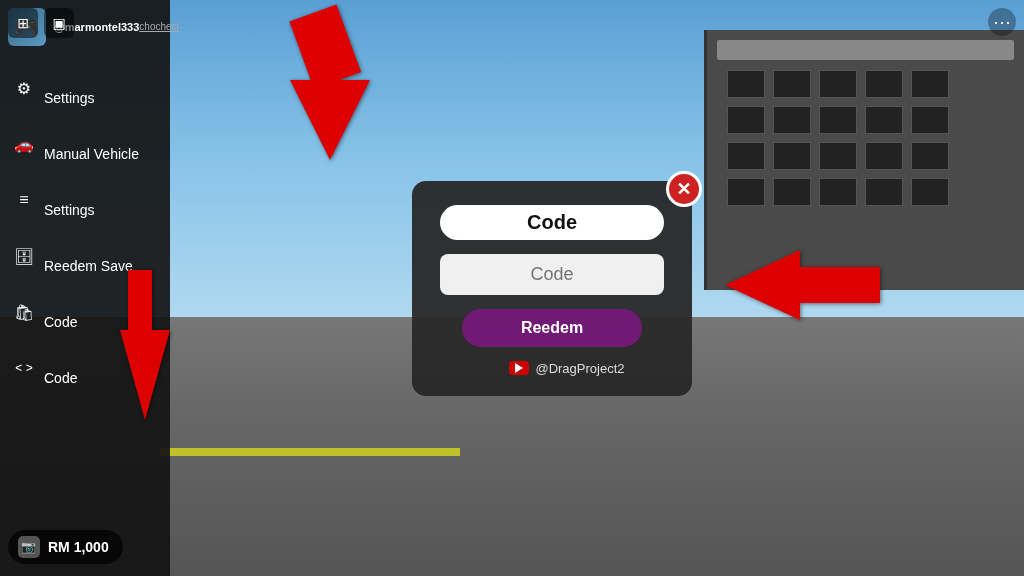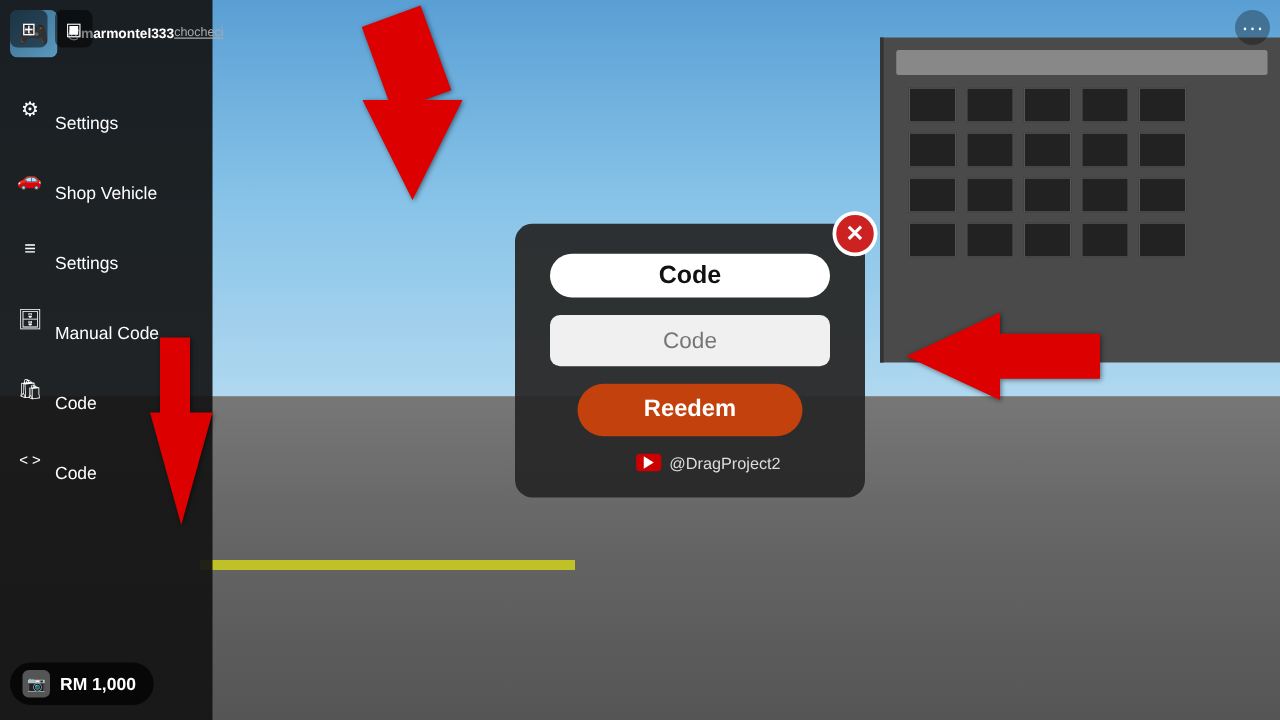--- a/index.html
+++ b/index.html
@@ -262,25 +262,25 @@
       border: none;
       background: #f0f0f0;
       font-size: 18px;
       color: #bbb;
       text-align: center;
       outline: none;
     }
 
     
     .redeem-btn {
-      background: #c2410c;
+      background: #701a75;
       border: none;
       border-radius: 30px;
       padding: 10px 40px;
-      font-size: 19px;
+      font-size: 16px;
       font-weight: bold;
       color: white;
       cursor: pointer;
       width: 80%;
     }
 
     
     .yt-credit {
       display: flex;
       align-items: center;
@@ -367,29 +367,29 @@
       <span class="profile-sub">chocheci</span>
     </div>
   </div>
 
   <div class="menu-item">
     <span class="menu-icon">⚙</span>
     <span class="menu-label">Settings</span>
   </div>
   <div class="menu-item">
     <span class="menu-icon">🚗</span>
-    <span class="menu-label">Shop Vehicle</span>
+    <span class="menu-label">Manual Vehicle</span>
   </div>
   <div class="menu-item">
     <span class="menu-icon">≡</span>
     <span class="menu-label">Settings</span>
   </div>
   <div class="menu-item">
     <span class="menu-icon">🗄</span>
-    <span class="menu-label">Manual Code</span>
+    <span class="menu-label">Reedem Save</span>
   </div>
   <div class="menu-item">
     <span class="menu-icon">🛍</span>
     <span class="menu-label">Code</span>
   </div>
   <div class="menu-item">
     <span class="menu-icon" style="font-size:12px;">&lt; &gt;</span>
     <span class="menu-label">Code</span>
   </div>
 </div>

